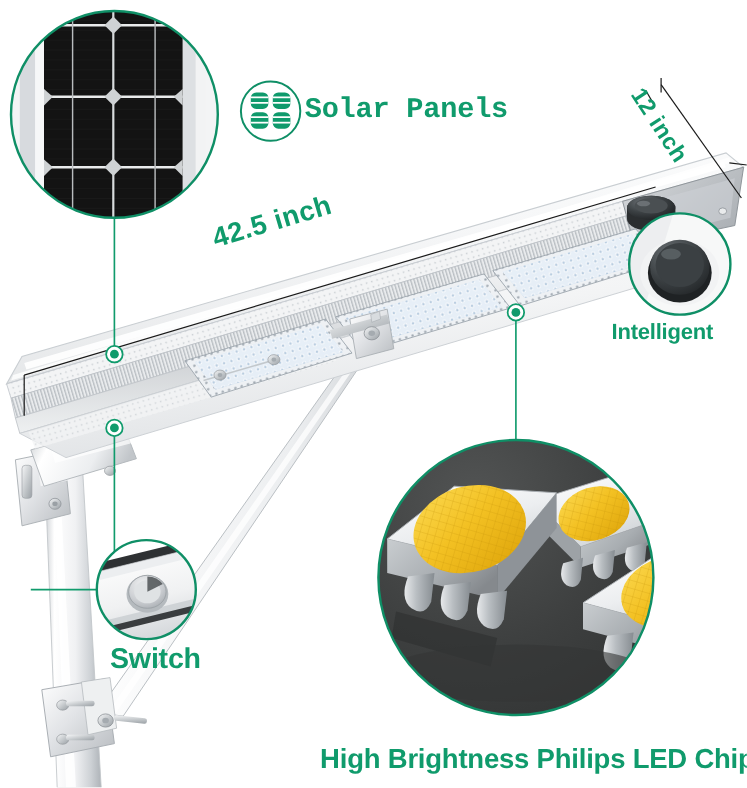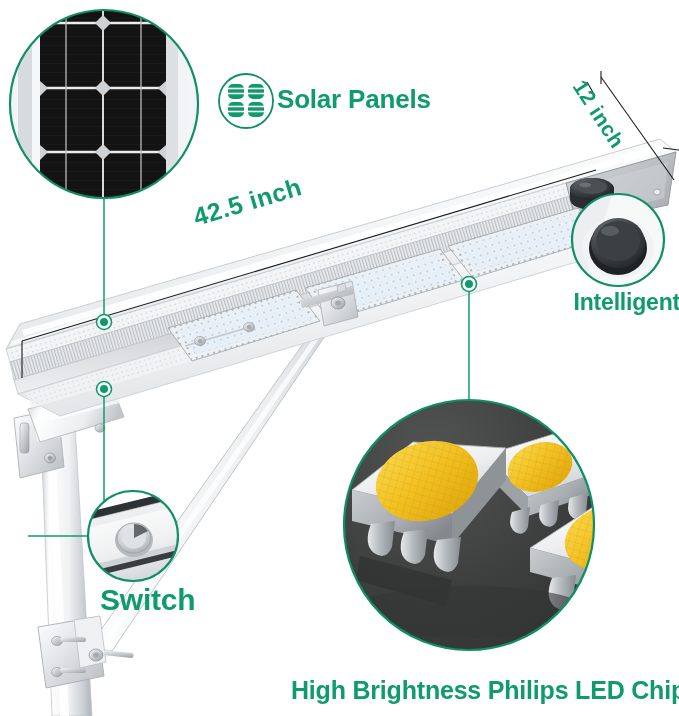--- a/index.html
+++ b/index.html
@@ -29,52 +29,53 @@
     color: #109B6C;
     font-family: "Liberation Sans", sans-serif;
     font-weight: bold;
     white-space: nowrap;
     letter-spacing: -0.2px;
   }
   #solar-label {
     left: 277px;
     top: 84px;
     font-size: 26px;
+    font-family: Liberation Mono, monospace;
   }
   #dim-length-label {
     left: 190px;
     top: 204px;
     font-size: 25px;
     transform: rotate(-16.5deg);
     transform-origin: left top;
     letter-spacing: 0.5px;
   }
   #dim-depth-label {
     left: 588px;
     top: 76px;
     font-size: 21px;
     transform: rotate(57deg);
     transform-origin: left top;
     letter-spacing: 0.5px;
   }
   #induction-label {
     left: 556px;
     top: 289px;
-    font-size: 23px;
+    font-size: 20px;
     line-height: 26px;
-    text-align: right;
+    text-align: left;
     white-space: normal;
     width: 124px;
     margin-left: -0px;
   }
   #induction-label span { display: block; }
   #switch-label {
     left: 100px;
     top: 583px;
-    font-size: 30px;
+    font-size: 26px;
   }
   #led-caption {
     left: 291px;
     top: 676px;
     font-size: 25px;
   }
 </style>
 </head>
 <body>
 

